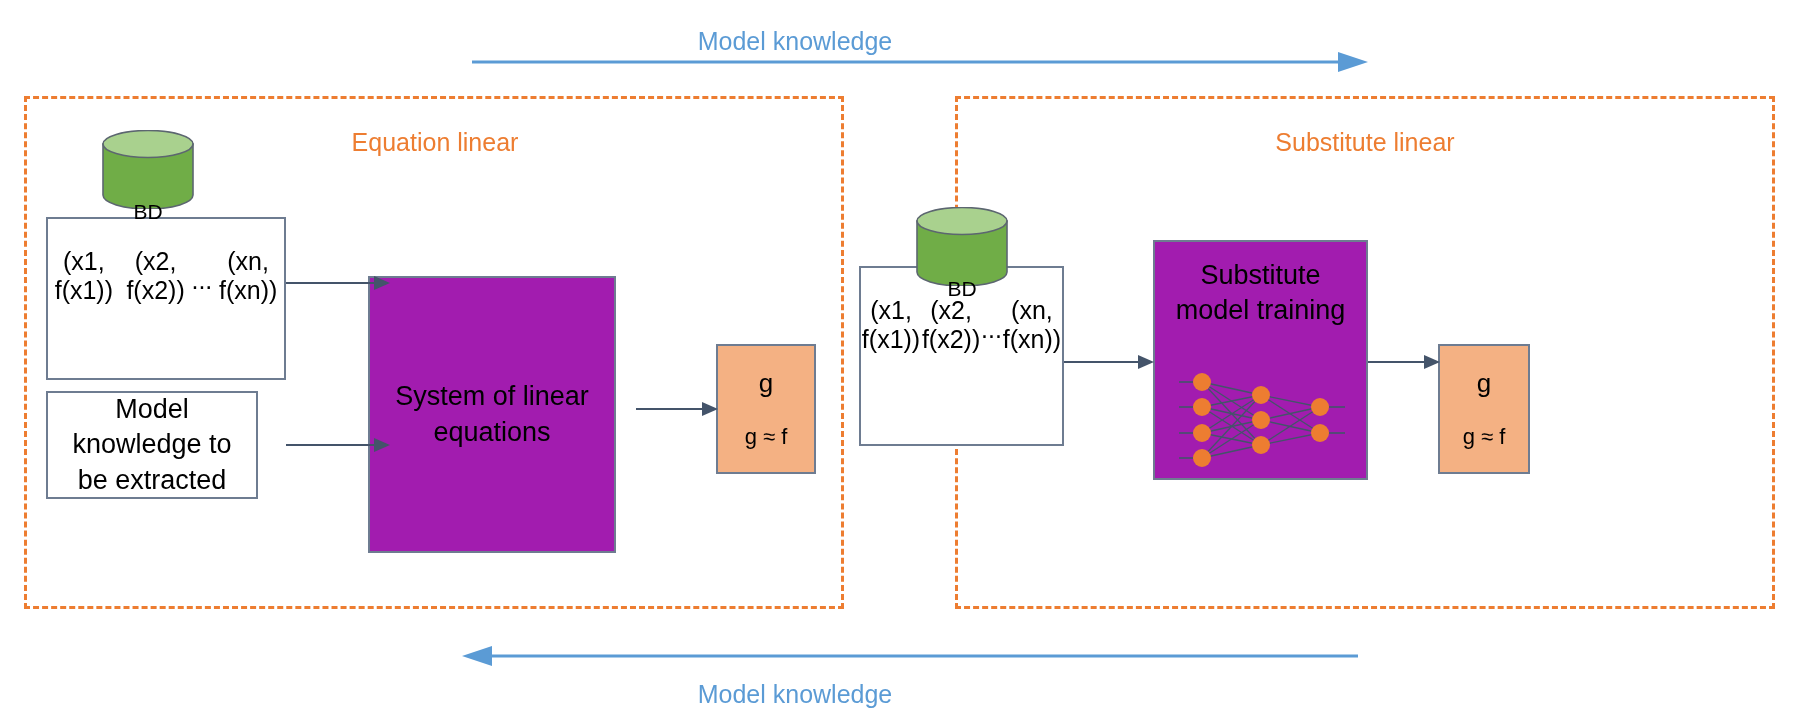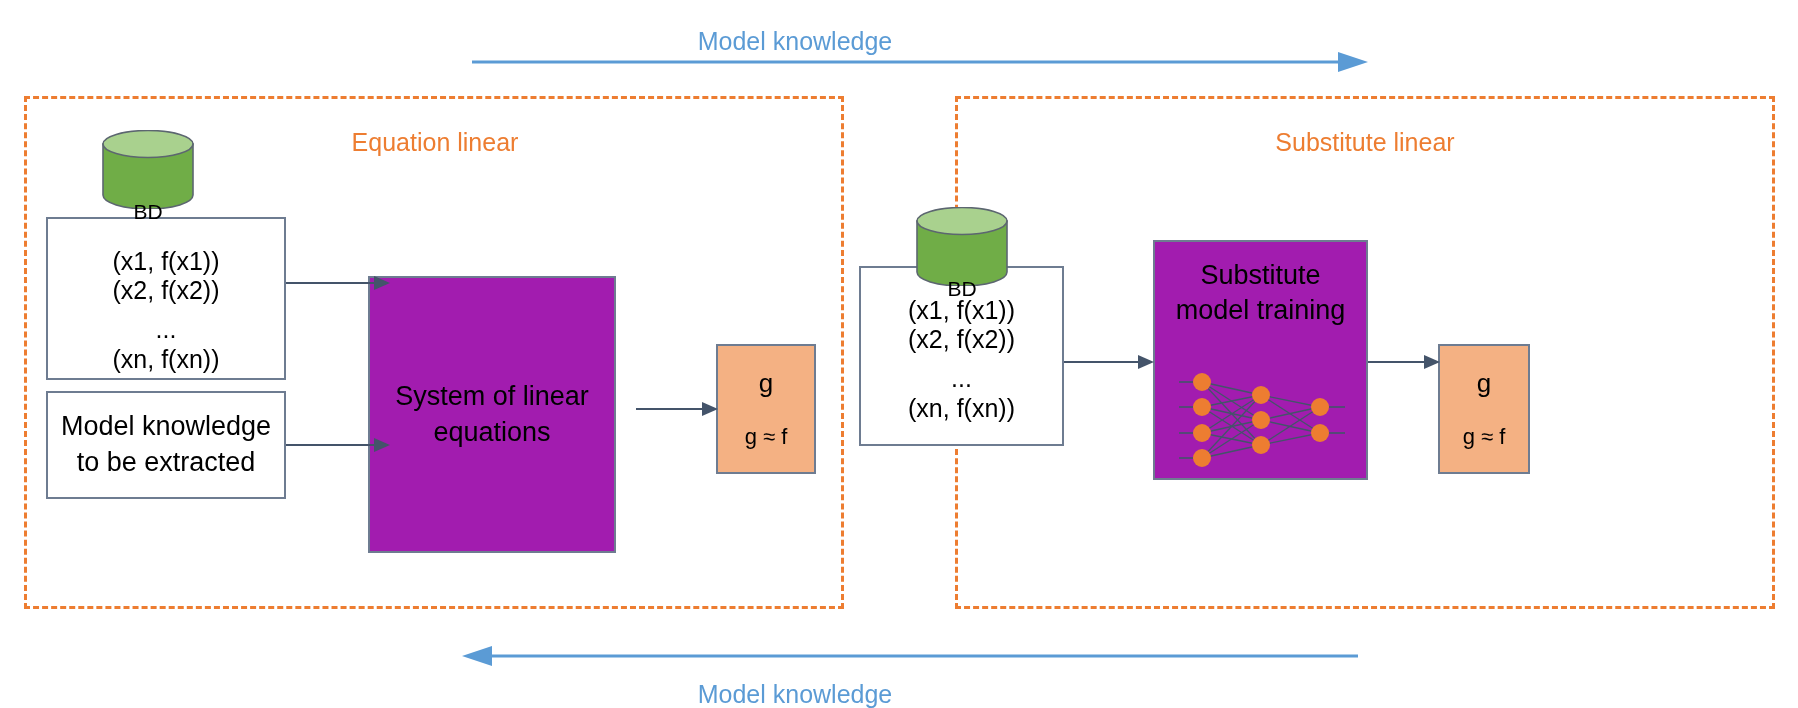--- a/index.html
+++ b/index.html
@@ -71,21 +71,21 @@
   .box-orange {
     background: #F4B183;
   }
 
   .data-lines {
     position: absolute;
     left: 0;
     right: 0;
     top: 28px;
     display: flex;
-    flex-direction: column;
+    flex-direction: row;
     align-items: center;
     font-size: 25px;
     line-height: 1.17;
     color: #000;
   }
   .data-lines .dl { display: block; }
   .data-lines .dl-ellipsis {
     font-size: 25px;
     line-height: 1.25;
     margin-top: 8px;
@@ -168,21 +168,21 @@
   </div>
 
   <div class="cylinder" style="left:101px; top:130px; width:94px; height:79px;">
     <svg width="94" height="79" viewBox="0 0 94 79">
       <path d="M2,14 L2,65 A45,14 0 0 0 92,65 L92,14 Z" fill="#70AD47" stroke="#5C6670" stroke-width="1.6"></path>
       <ellipse cx="47" cy="14" rx="45" ry="13.5" fill="#A9D18E" stroke="#5C6670" stroke-width="1.6"></ellipse>
     </svg>
     <div class="cyl-label" style="top:38px;">BD</div>
   </div>
 
-  <div class="box box-white" style="left:46px; top:391px; width:240px; height:108px;">
+  <div class="box box-white" style="left:46px; top:391px; width:212px; height:108px;">
     <div class="knowledge-text">Model knowledge to be extracted</div>
   </div>
 
   <div class="box box-grey" style="left:368px; top:276px; width:248px; height:277px;">
     <div class="proc-text">System of linear equations</div>
   </div>
 
   <div class="box box-orange" style="left:716px; top:344px; width:100px; height:130px;">
     <div class="g-top">g</div>
     <div class="g-bottom">g ≈ f</div>

